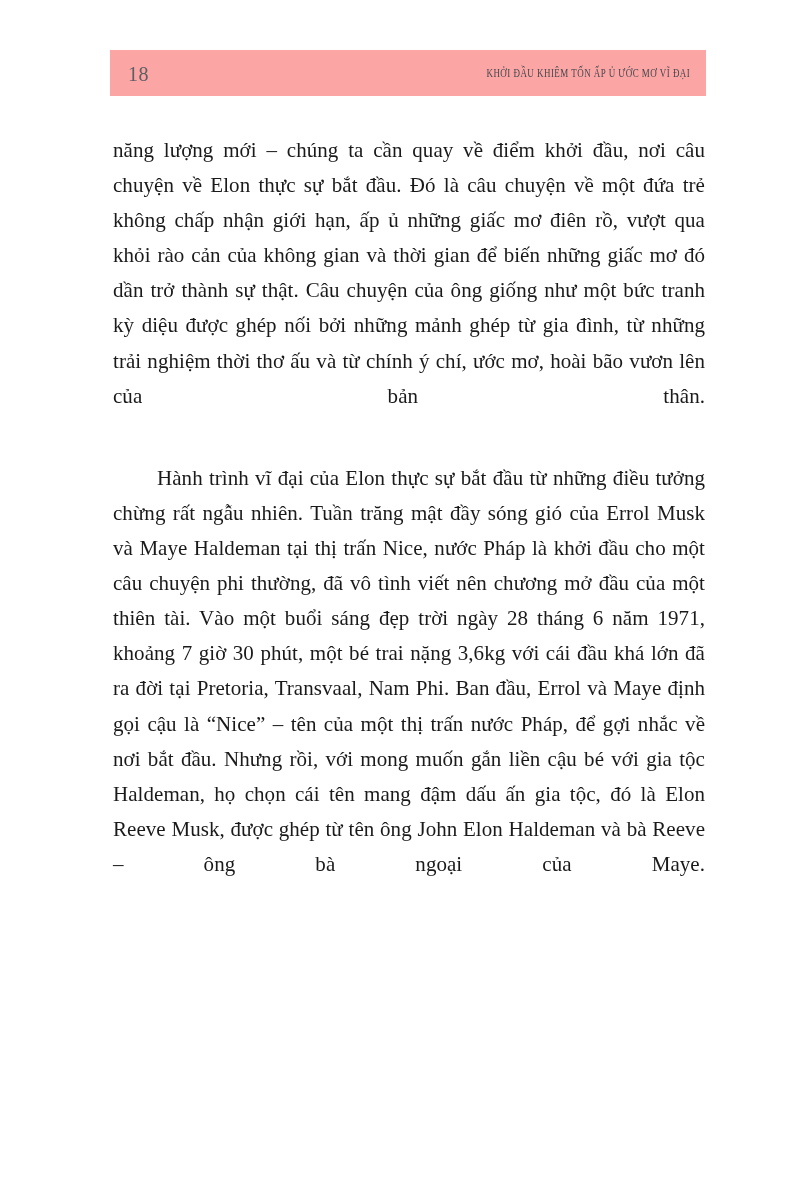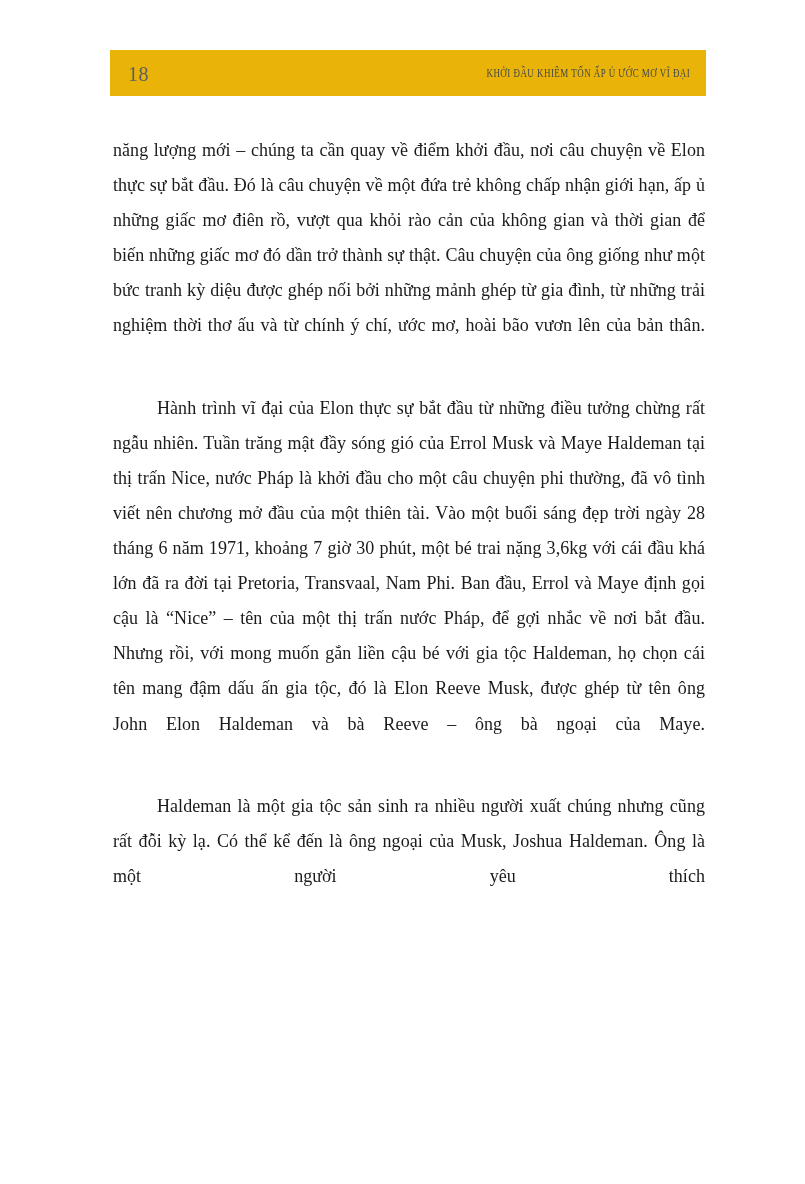--- a/index.html
+++ b/index.html
@@ -17,21 +17,21 @@
     -webkit-font-smoothing: antialiased;
   }
 
   
   .header-band {
     position: absolute;
     left: 110px;
     top: 50px;
     width: 596px;
     height: 46px;
-    background: #eab308;
+    background: #fca5a5;
     display: flex;
     align-items: center;
     justify-content: space-between;
     box-sizing: border-box;
     padding: 0 16px 0 18px;
   }
   .folio {
     font-family: "Liberation Serif", "DejaVu Serif", serif;
     font-size: 20px;
     color: #5b5f63;
@@ -55,21 +55,21 @@
   .body-text {
     position: absolute;
     left: 113px;
     top: 133px;
     width: 592px;
   }
   .para {
     margin: 0;
     text-align: justify;
     text-justify: inter-word;
-    font-size: 18px;
+    font-size: 21px;
     line-height: 35.1px;
     color: #1a1a1a;
     letter-spacing: 0.05px;
     word-spacing: 0.2px;
     hyphens: none;
   }
   .para + .para {
     margin-top: 12px;
   }
   .para.indent {
@@ -88,16 +88,15 @@
 <div class="page">
 
   <div class="header-band">
     <div class="folio">18</div>
     <div class="running-head">KHỞI ĐẦU KHIÊM TỐN ẤP Ủ ƯỚC MƠ VĨ ĐẠI</div>
   </div>
 
   <div class="body-text">
     <p class="para">năng lượng mới – chúng ta cần quay về điểm khởi đầu, nơi câu chuyện về Elon thực sự bắt đầu. Đó là câu chuyện về một đứa trẻ không chấp nhận giới hạn, ấp ủ những giấc mơ điên rồ, vượt qua khỏi rào cản của không gian và thời gian để biến những giấc mơ đó dần trở thành sự thật. Câu chuyện của ông giống như một bức tranh kỳ diệu được ghép nối bởi những mảnh ghép từ gia đình, từ những trải nghiệm thời thơ ấu và từ chính ý chí, ước mơ, hoài bão vươn lên của bản thân.</p>
     <p class="para indent">Hành trình vĩ đại của Elon thực sự bắt đầu từ những điều tưởng chừng rất ngẫu nhiên. Tuần trăng mật đầy sóng gió của Errol Musk và Maye Haldeman tại thị trấn Nice, nước Pháp là khởi đầu cho một câu chuyện phi thường, đã vô tình viết nên chương mở đầu của một thiên tài. Vào một buổi sáng đẹp trời ngày 28 tháng 6 năm 1971, khoảng 7 giờ 30 phút, một bé trai nặng 3,6kg với cái đầu khá lớn đã ra đời tại Pretoria, Transvaal, Nam Phi. Ban đầu, Errol và Maye định gọi cậu là “Nice” – tên của một thị trấn nước Pháp, để gợi nhắc về nơi bắt đầu. Nhưng rồi, với mong muốn gắn liền cậu bé với gia tộc Haldeman, họ chọn cái tên mang đậm dấu ấn gia tộc, đó là Elon Reeve Musk, được ghép từ tên ông John Elon Haldeman và bà Reeve – ông bà ngoại của Maye.</p>
-    <p class="para indent">Haldeman là một gia tộc sản sinh ra nhiều người xuất chúng nhưng cũng rất đỗi kỳ lạ. Có thể kể đến là ông ngoại của Musk, Joshua Haldeman. Ông là một người yêu thích</p>
   </div>
 
 </div>
 
 </body></html>

